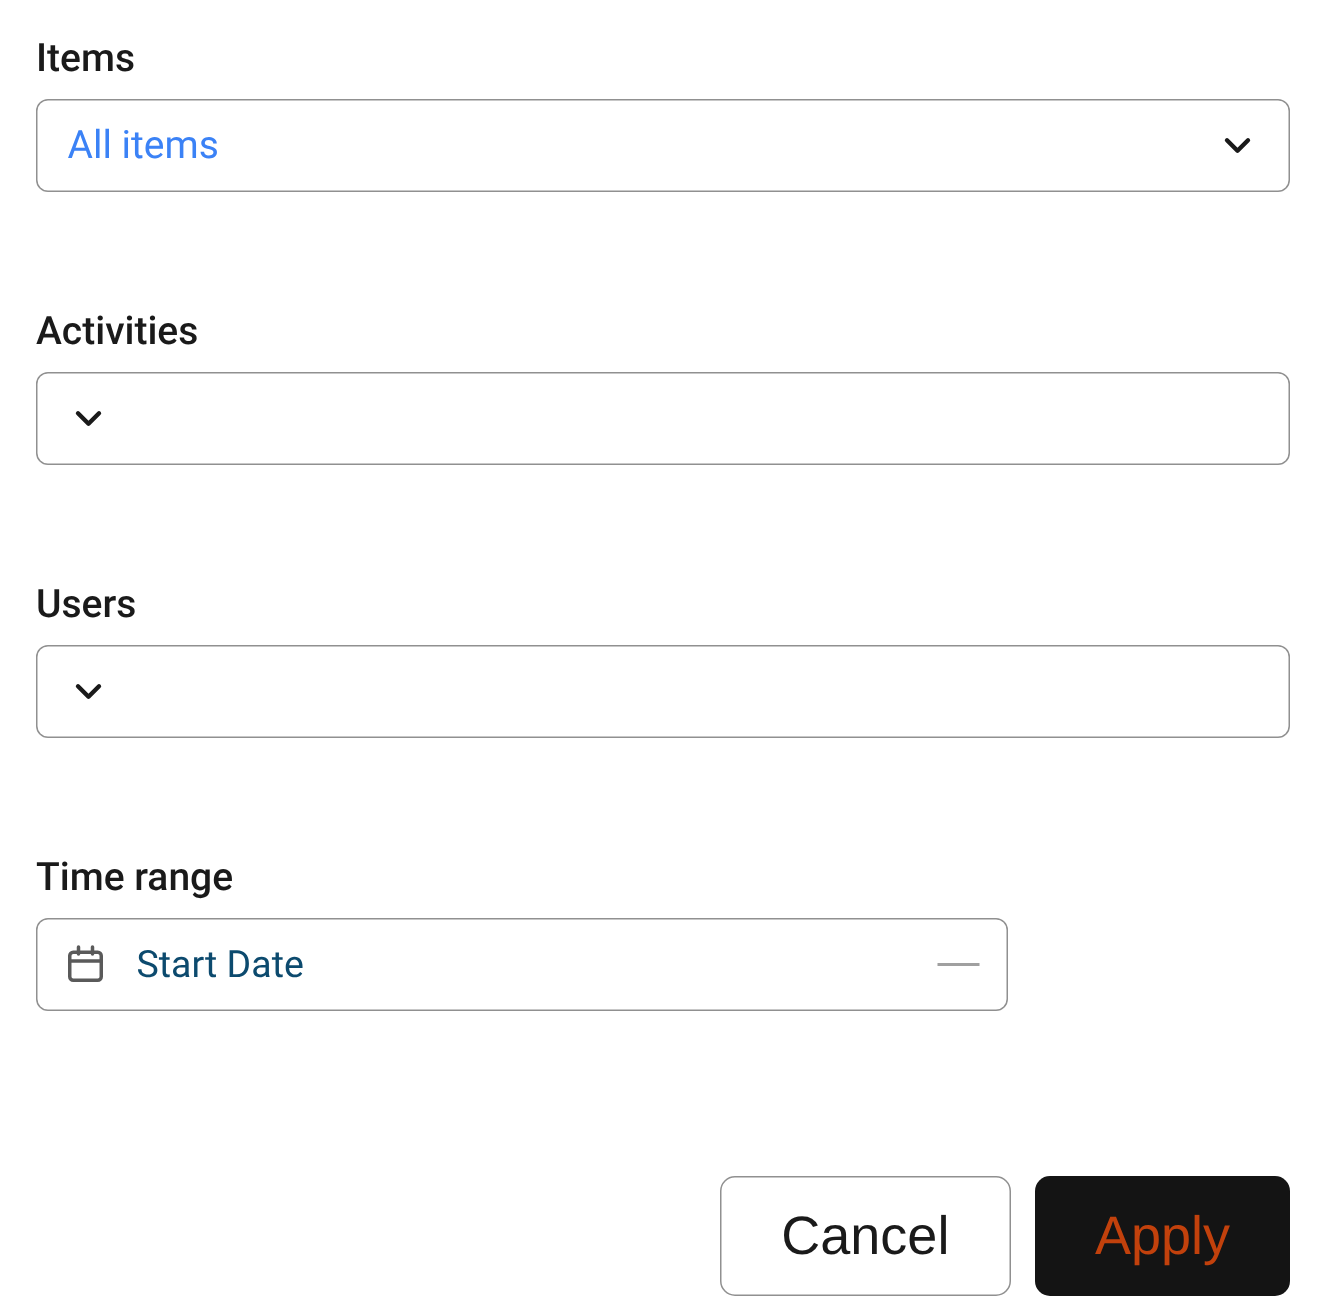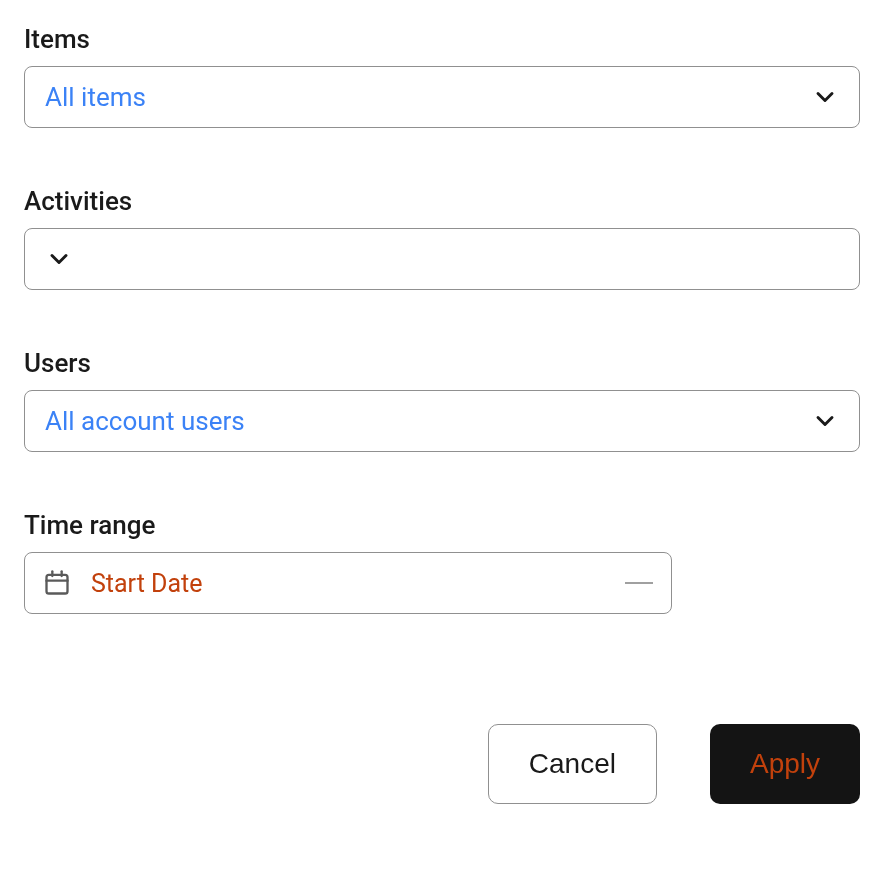--- a/index.html
+++ b/index.html
@@ -9,21 +9,21 @@
     }
     body {
       font-family: -apple-system, BlinkMacSystemFont, "Segoe UI", Roboto, Helvetica, Arial, sans-serif;
       background: #ffffff;
       width: 884px;
       height: 870px;
       padding: 24px;
       color: #000000;
     }
     .field-group {
-      margin-bottom: 58px;
+      margin-bottom: 78px;
     }
     .field-label {
       font-size: 26px;
       font-weight: 500;
       color: #1a1a1a;
       margin-bottom: 12px;
     }
     .select-control {
       display: flex;
       align-items: center;
@@ -60,21 +60,21 @@
     }
     .calendar-icon {
       width: 28px;
       height: 28px;
       flex-shrink: 0;
       color: #5a5a5a;
     }
     .date-placeholder {
       font-size: 25px;
       font-weight: 400;
-      color: #c2410c;
+      color: #0c4a6e;
       flex: 1;
     }
     .date-separator {
       width: 28px;
       height: 2px;
       background: #a0a0a0;
       flex-shrink: 0;
     }
     .date-end-wrapper {
       flex: 1;
@@ -83,27 +83,26 @@
     .button-row {
       display: flex;
       justify-content: flex-end;
       gap: 16px;
       margin-top: 110px;
     }
     .btn {
       height: 80px;
       padding: 0 40px;
       border-radius: 10px;
-      font-size: 28px;
+      font-size: 36px;
       font-weight: 400;
       cursor: pointer;
       display: flex;
       align-items: center;
       justify-content: center;
-      margin-left: 37px;
     }
     .btn-cancel {
       background: #ffffff;
       border: 1px solid #909090;
       color: #1a1a1a;
     }
     .btn-apply {
       background: #141414;
       border: none;
       color: #c2410c;
@@ -127,21 +126,20 @@
   <div class="select-control">
     <svg class="chevron-down" viewBox="0 0 24 24" fill="none" stroke="#1a1a1a" stroke-width="2.5" stroke-linecap="round" stroke-linejoin="round">
       <polyline points="6 9 12 15 18 9"></polyline>
     </svg>
   </div>
 </div>
 
 <div class="field-group">
   <div class="field-label">Users</div>
   <div class="select-control">
-    <span class="select-value">All account users</span>
     <svg class="chevron-down" viewBox="0 0 24 24" fill="none" stroke="#1a1a1a" stroke-width="2.5" stroke-linecap="round" stroke-linejoin="round">
       <polyline points="6 9 12 15 18 9"></polyline>
     </svg>
   </div>
 </div>
 
 <div class="field-group">
   <div class="field-label">Time range</div>
   <div class="date-range-control">
     <svg class="calendar-icon" viewBox="0 0 24 24" fill="none" stroke="currentColor" stroke-width="2" stroke-linecap="round" stroke-linejoin="round">

